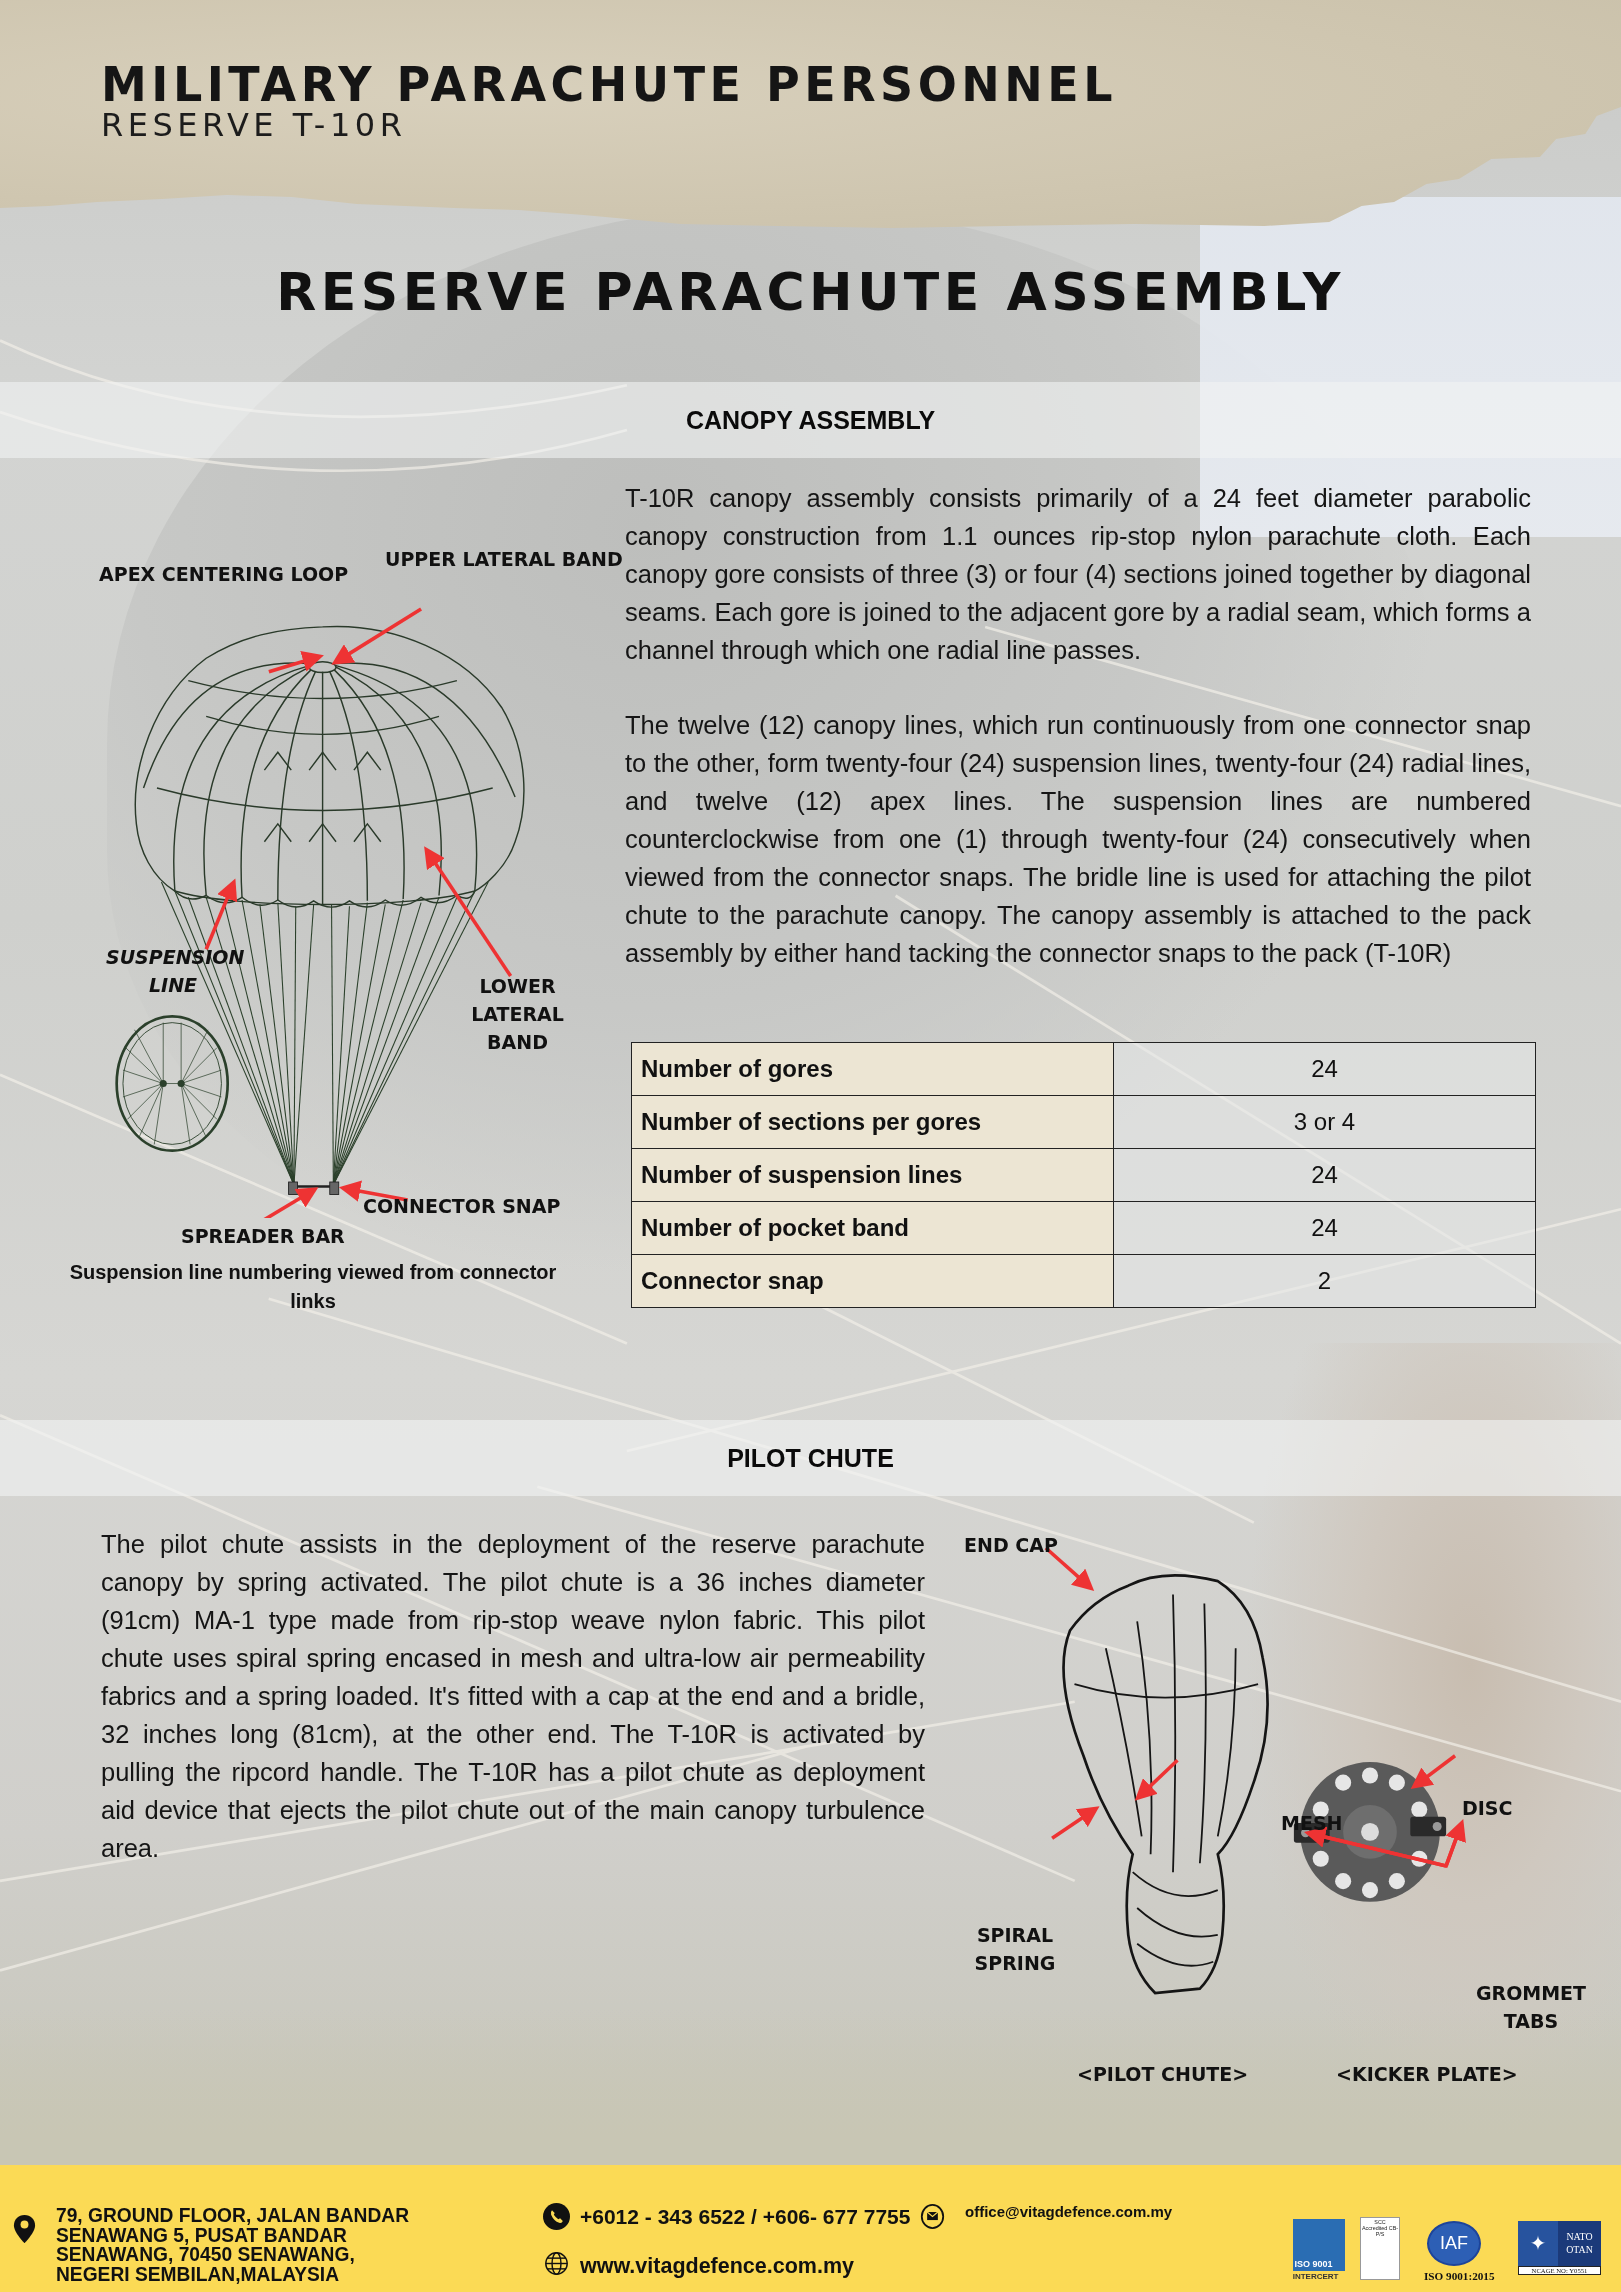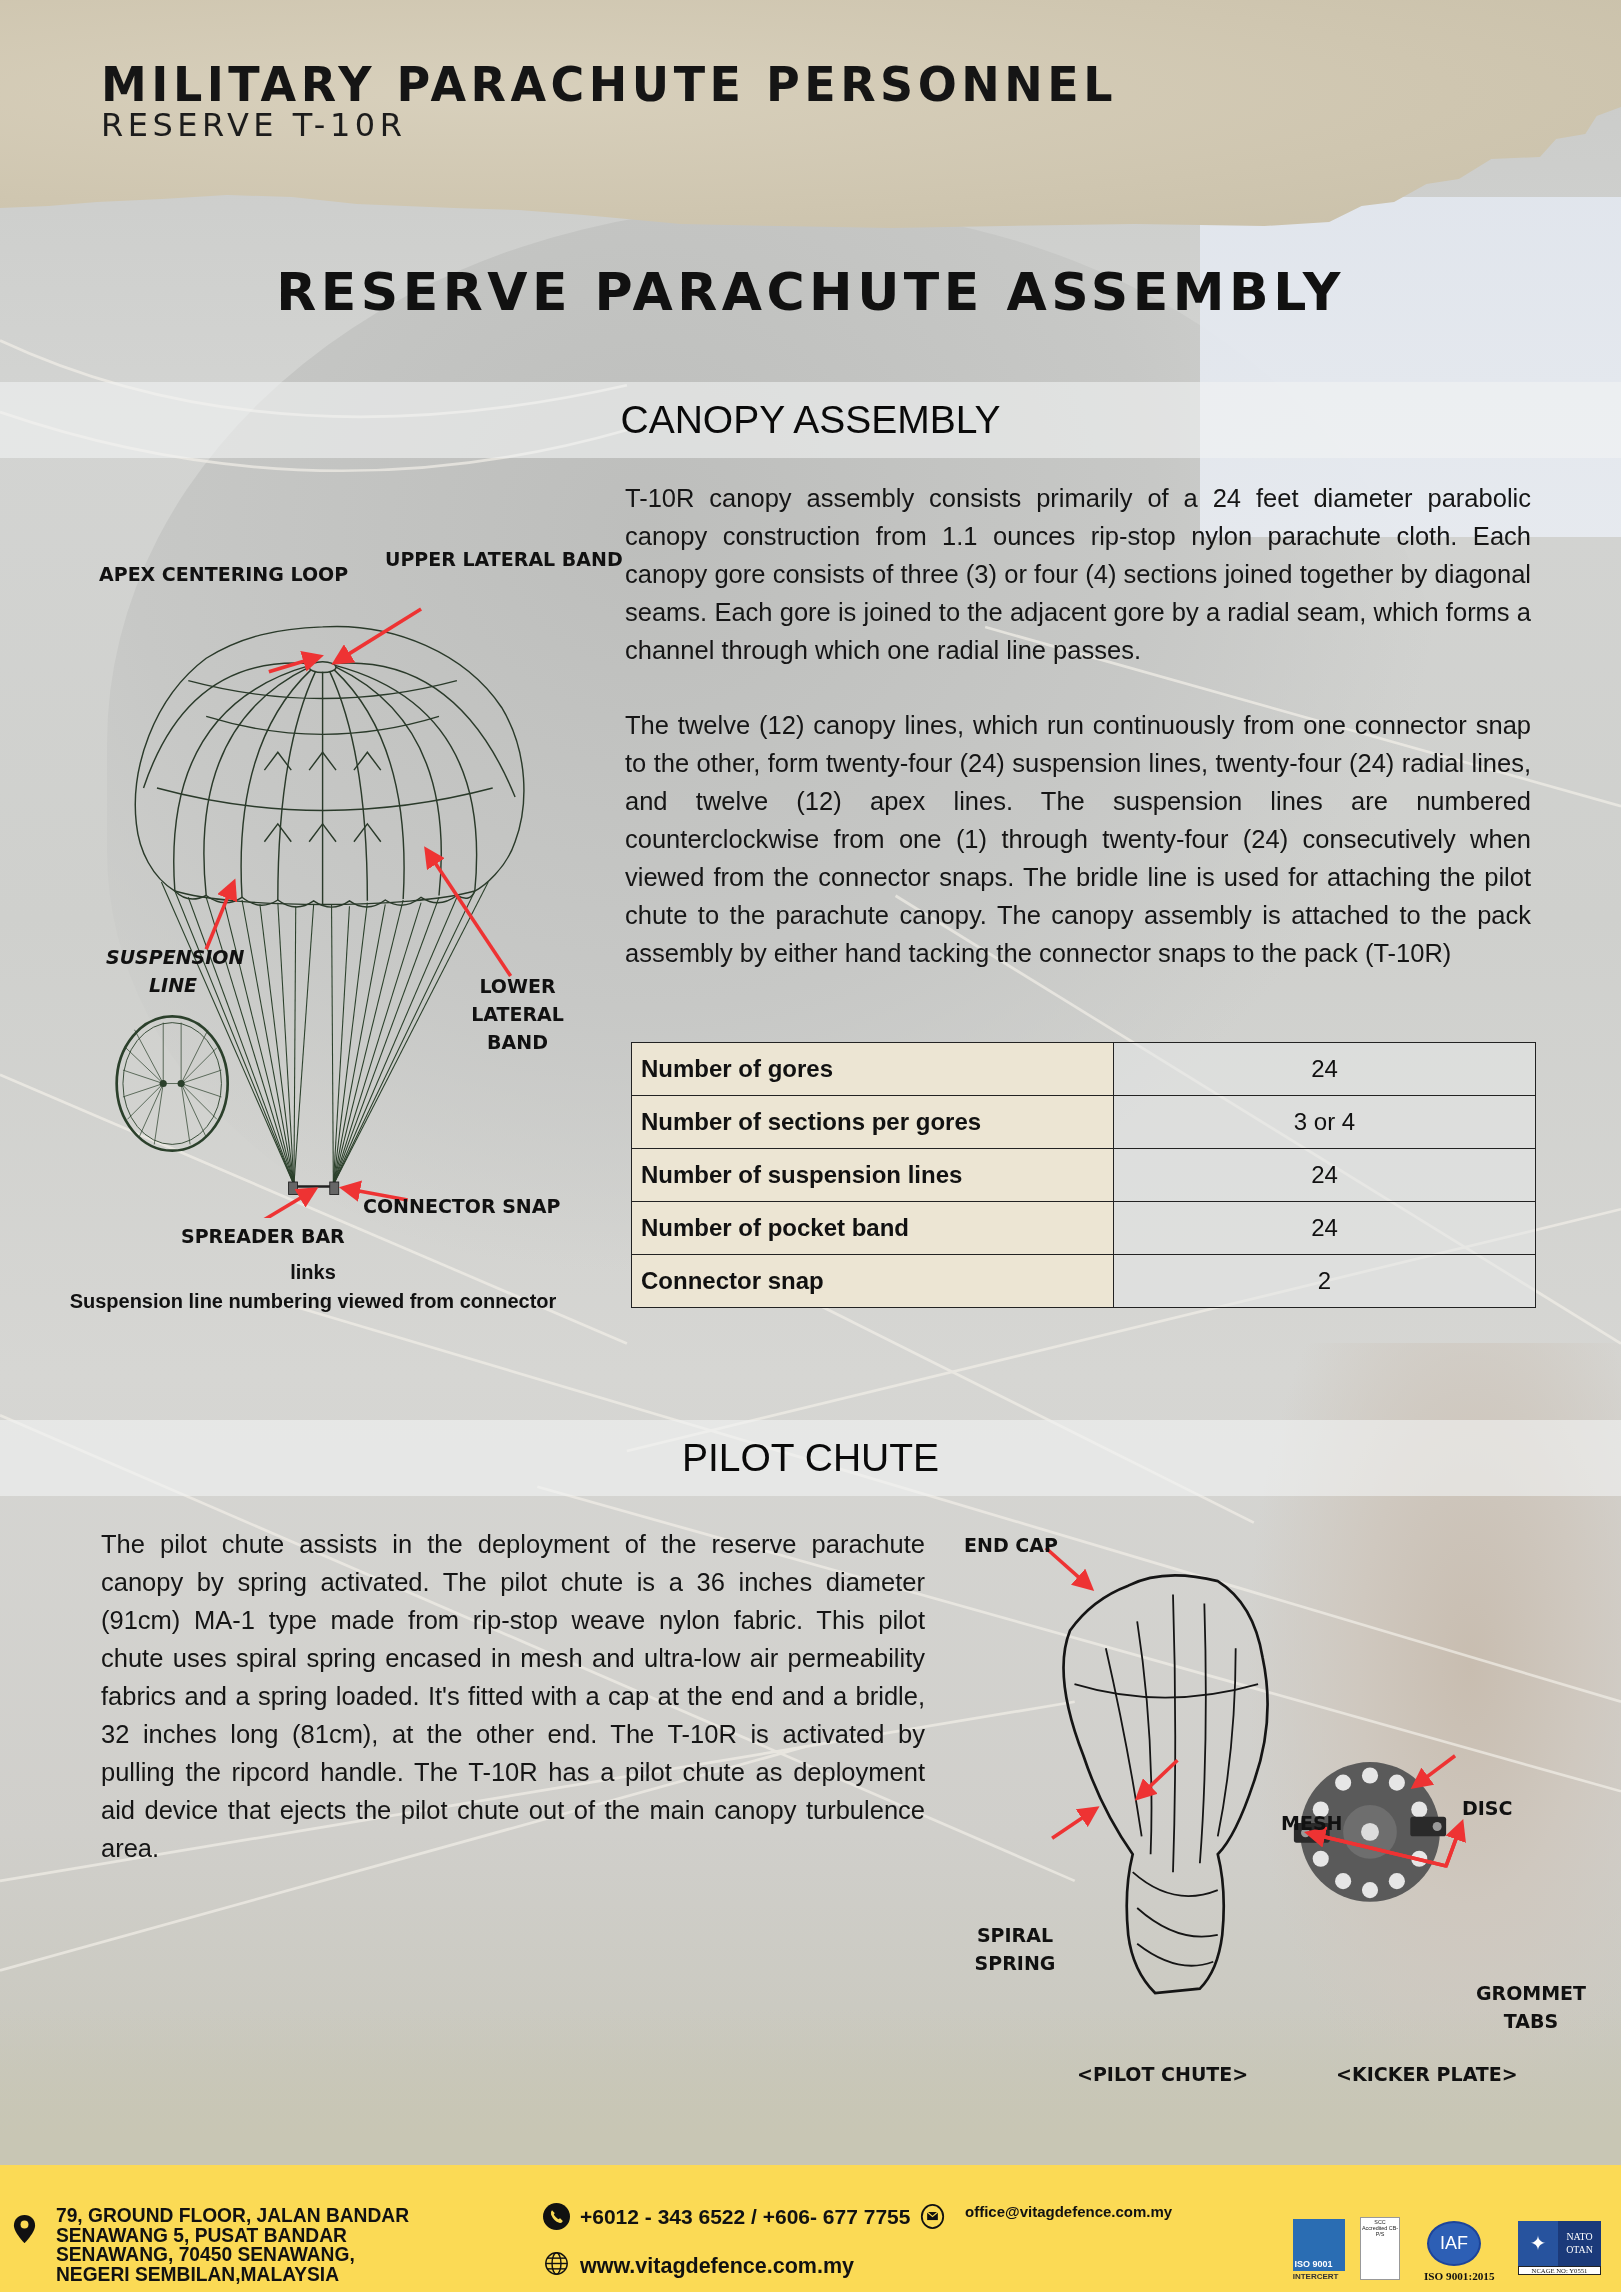--- a/index.html
+++ b/index.html
@@ -39,21 +39,21 @@
   }
   .main-title {
     position: absolute; left: 0; width: 100%; top: 262px; text-align: center; z-index: 2;
     font-family: "DejaVu Sans", sans-serif; font-weight: bold; font-size: 52px; letter-spacing: 4.5px; color: #111;
   }
   .band {
     position: absolute; left: 0; width: 100%; z-index: 1;
     background: rgba(242,243,243,0.6);
     display: flex; align-items: center; justify-content: center;
   }
-  .band h2 { font-family: "Liberation Sans", sans-serif; font-weight: normal; font-size: 39px; color: #0a0a0a; }
+  .band h2 { font-family: "Liberation Sans", sans-serif; font-weight: bold; font-size: 25px; color: #0a0a0a; }
   .band-canopy { top: 382px; height: 76px; }
   .band-pilot { top: 1420px; height: 76px; }
 
   .para {
     position: absolute; z-index: 2; font-size: 25.5px; line-height: 38px; text-align: justify; color: #151515;
   }
   .p1 { left: 625px; top: 479px; width: 906px; }
   .p2 { left: 625px; top: 706px; width: 906px; }
   .p3 { left: 101px; top: 1525px; width: 824px; }
 
@@ -271,22 +271,22 @@
   <div>LINE</div>
 </div>
 <div class="lbl" style="left:464px; top:972px; width:107px;">
   <div>LOWER</div>
   <div>LATERAL</div>
   <div>BAND</div>
 </div>
 <div class="lbl" style="left:363px; top:1192px;">CONNECTOR  SNAP</div>
 <div class="lbl" style="left:181px; top:1222px;">SPREADER BAR</div>
 <div class="caption" style="left:49px; top:1258px; width:528px;">
+  <div>Suspension line numbering viewed from connector</div>
   <div>links</div>
-  <div>Suspension line numbering viewed from connector</div>
 </div>
 
 <div class="band band-pilot">
   <h2>PILOT CHUTE</h2>
 </div>
 
 <p class="para p3">The pilot chute assists in the deployment of the reserve parachute canopy by spring activated. The pilot chute is a 36 inches diameter (91cm) MA-1 type made from rip-stop weave nylon fabric. This pilot chute uses spiral spring encased in mesh and ultra-low air permeability fabrics and a spring loaded. It's fitted with a cap at the end and a bridle, 32 inches long (81cm), at the other end. The T-10R is activated by pulling the ripcord handle. The T-10R has a pilot chute as deployment aid device that ejects the pilot chute out of the main canopy turbulence area.</p>
 
 <svg class="diagram" style="left:949px; top:1514px;" width="645" height="591" viewBox="0 0 720 660">
   <defs>

